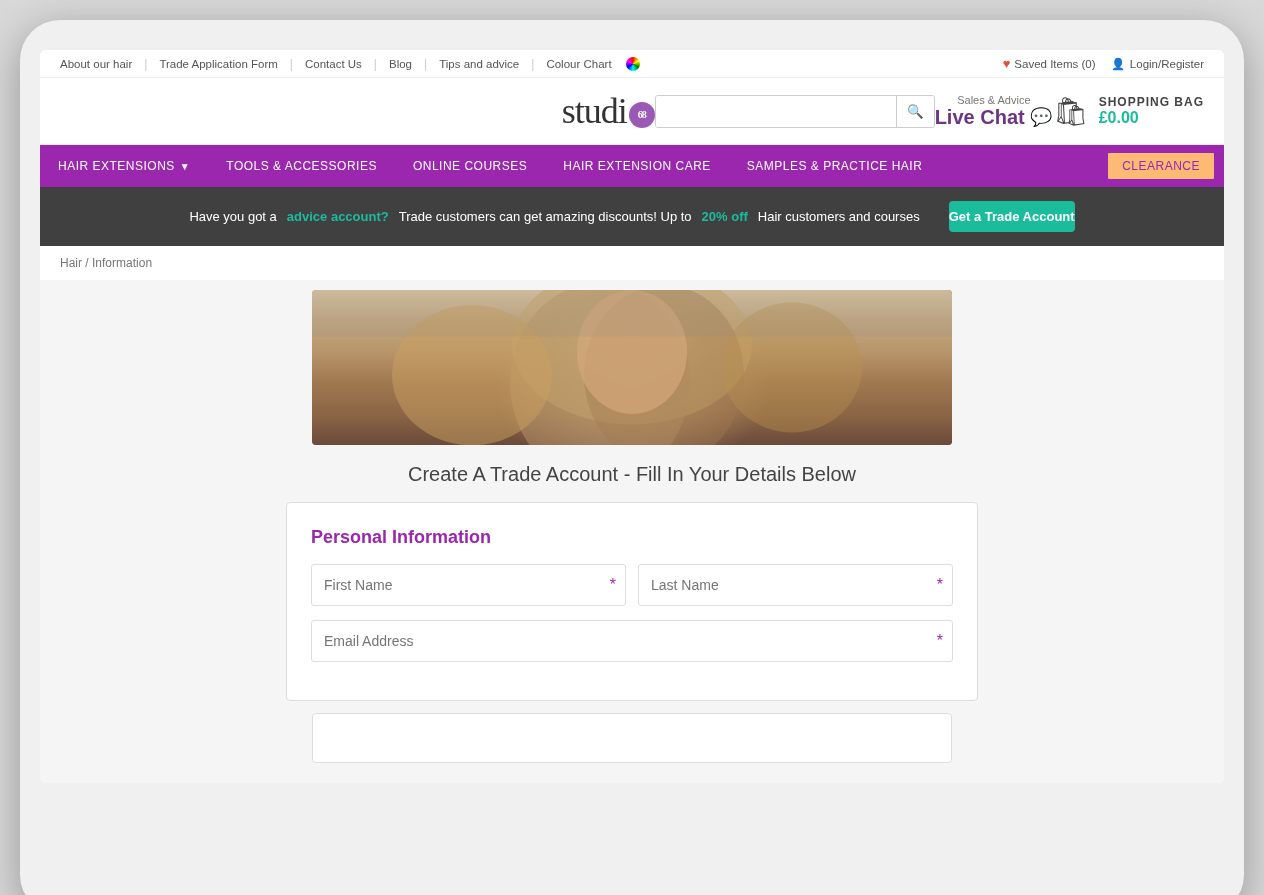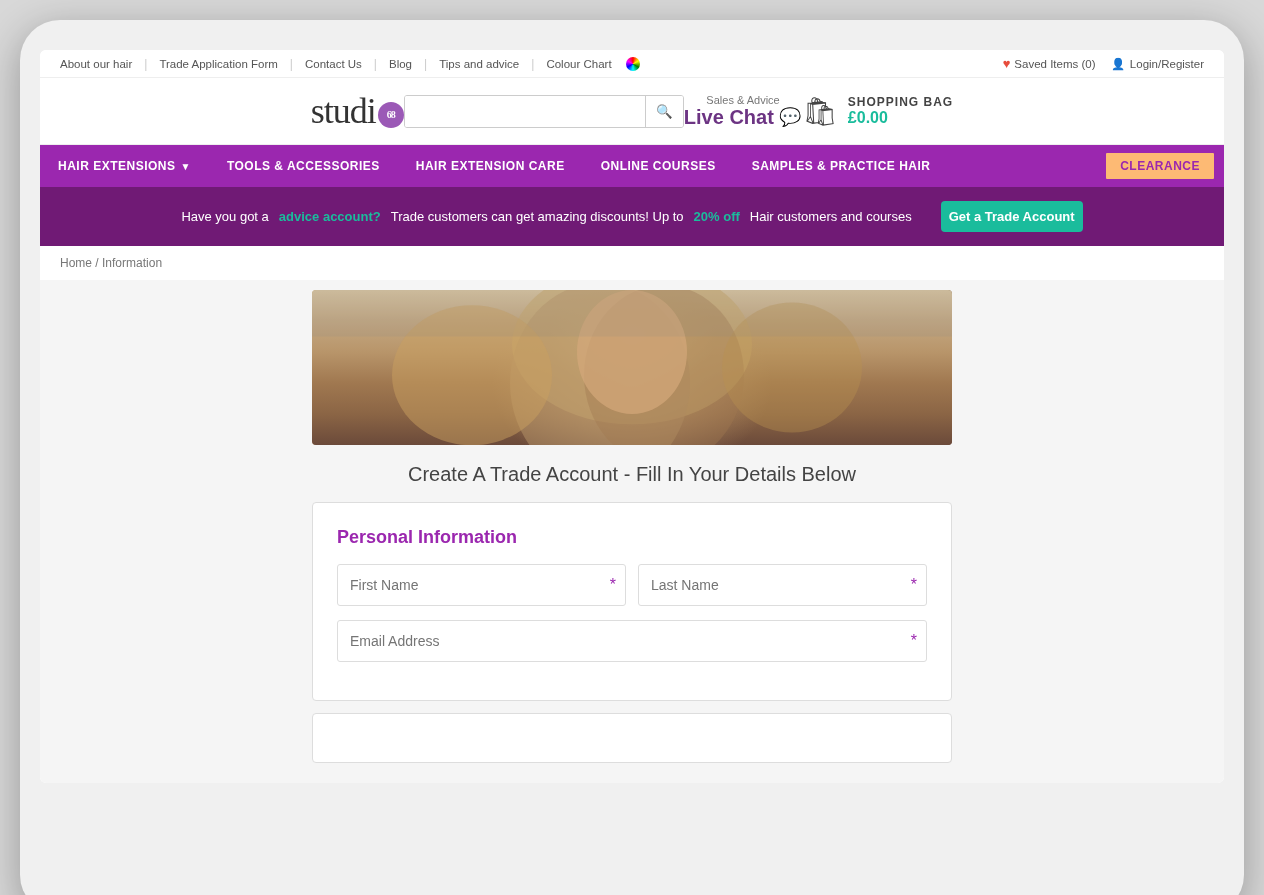--- a/index.html
+++ b/index.html
@@ -52,21 +52,21 @@
       background: conic-gradient(red, yellow, green, cyan, blue, magenta, red);
       vertical-align: middle;
       margin-left: 2px;
     }
     
     .header {
       background: #fff;
       padding: 12px 20px;
       display: flex;
       align-items: center;
-      justify-content: center;
+      justify-content: flex-end;
       border-bottom: 1px solid #eee;
     }
     .logo {
       font-size: 36px;
       font-weight: 300;
       color: #333;
       letter-spacing: -1px;
       font-family: Georgia, serif;
     }
     .logo-circle {
@@ -135,58 +135,58 @@
     
     .main-nav {
       background: #9b27af;
       display: flex;
       align-items: stretch;
     }
     .nav-item {
       color: #fff;
       padding: 14px 18px;
       font-size: 12px;
-      font-weight: bold;
+      font-weight: normal;
       text-transform: uppercase;
       letter-spacing: 0.5px;
       cursor: pointer;
       display: flex;
       align-items: center;
       gap: 5px;
       white-space: nowrap;
     }
     .nav-item.clearance {
       background: #fdba74;
       color: #9b27af;
       border: 2px solid #9b27af;
       margin: 6px 8px;
       border-radius: 3px;
       padding: 6px 14px;
     }
     .nav-spacer { flex: 1; }
     .chevron { font-size: 10px; }
     
     .trade-banner {
-      background: #701a75;
+      background: #404040;
       color: #fff;
       text-align: center;
       padding: 14px 20px;
       font-size: 13px;
       display: flex;
       align-items: center;
       justify-content: center;
       gap: 10px;
     }
     .trade-banner .trade-link { color: #1abc9c; text-decoration: none; font-weight: bold; }
     .trade-banner .discount { color: #1abc9c; font-weight: bold; }
     .trade-btn {
       background: #1abc9c;
       color: #fff;
       border: none;
-      padding: 8px 8px;
+      padding: 8px 0;
       border-radius: 4px;
       font-size: 13px;
       font-weight: bold;
       cursor: pointer;
       margin-left: 19px;
     }
     
     .breadcrumb {
       padding: 10px 20px;
       font-size: 12px;
@@ -233,21 +233,21 @@
       color: #444;
       margin-bottom: 16px;
       font-weight: normal;
     }
     
     .form-card {
       background: #fff;
       border: 1px solid #ddd;
       border-radius: 4px;
       padding: 24px;
-      width: 640px;
+      width: 692px;
       margin: 0 auto;
     }
     .section-title {
       color: #9b27af;
       font-size: 18px;
       font-weight: bold;
       margin-bottom: 16px;
     }
     .form-row {
       display: flex;
@@ -344,45 +344,45 @@
 
     <div class="main-nav">
       <div class="nav-item">
         <span>HAIR EXTENSIONS</span>
         <span class="chevron">▼</span>
       </div>
       <div class="nav-item">
         <span>TOOLS &amp; ACCESSORIES</span>
       </div>
       <div class="nav-item">
+        <span>ONLINE COURSES</span>
+      </div>
+      <div class="nav-item">
         <span>HAIR EXTENSION CARE</span>
-      </div>
-      <div class="nav-item">
-        <span>ONLINE COURSES</span>
       </div>
       <div class="nav-item">
         <span>SAMPLES &amp; PRACTICE HAIR</span>
       </div>
       <div class="nav-spacer"></div>
       <div class="nav-item clearance">
         <span>CLEARANCE</span>
       </div>
     </div>
 
     <div class="trade-banner">
       <span>Have you got a</span>
       <a href="#" class="trade-link">advice account?</a>
       <span>Trade customers can get amazing discounts! Up to</span>
       <span class="discount">20% off</span>
       <span>Hair customers and courses</span>
       <button class="trade-btn">Get a Trade Account</button>
     </div>
 
     <div class="breadcrumb">
-      <a href="#">Home</a>
+      <a href="#">Hair</a>
       <span> / </span>
       <span>Information</span>
     </div>
 
     <div class="main-content">
 
       <div class="hero-image">
         <div class="hero-image-inner">
           <div class="woman-silhouette"></div>
 

